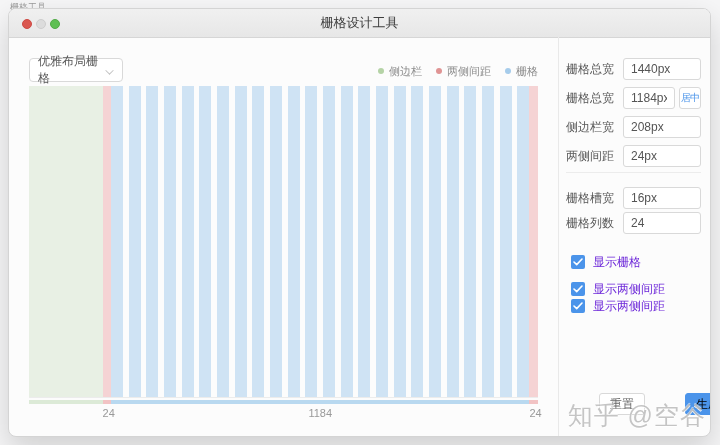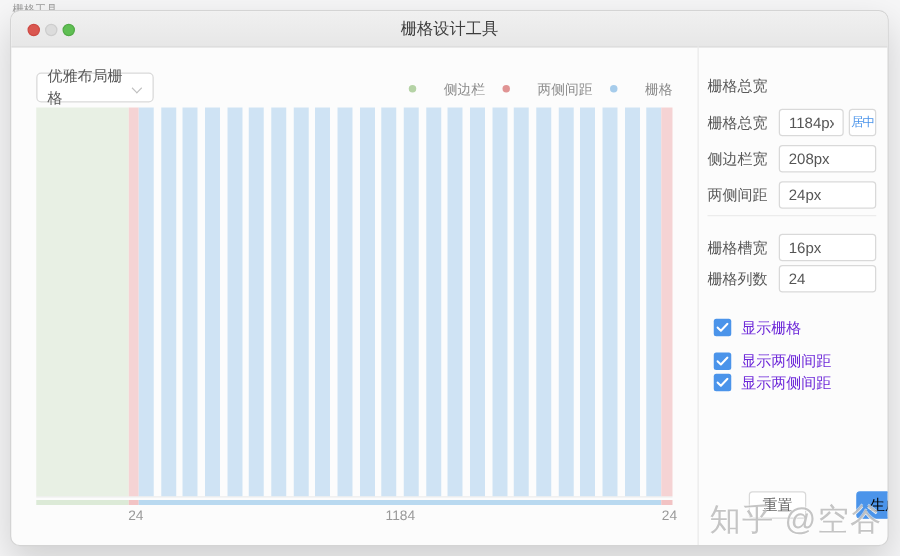--- a/index.html
+++ b/index.html
@@ -37,21 +37,21 @@
   .chevron{width:8px;height:8px;position:relative;}
   .chevron::before{
     content:"";position:absolute;left:0;top:1px;width:6px;height:6px;
     border-right:1px solid #bfbfbf;border-bottom:1px solid #bfbfbf;transform:rotate(45deg) scale(.85);
   }
   .legend{
     position:absolute;left:20px;top:55px;width:509px;height:14px;
     display:flex;justify-content:flex-end;align-items:center;gap:14px;
     font-size:11px;color:#8c8c8c;
   }
-  .legend-item{display:flex;align-items:center;gap:22px;}
+  .legend-item{display:flex;align-items:center;gap:5px;}
   .dot{width:6px;height:6px;border-radius:50%;}
   .dot-sidebar{background:var(--legend_sidebar);}
   .dot-margin{background:var(--legend_margin);}
   .dot-grid{background:var(--legend_grid);}
   .viz{
     position:absolute;left:20px;top:77px;width:509px;height:311px;
     display:flex;border-bottom:1px solid #ececec;box-sizing:content-box;
   }
   .seg-sidebar{background:var(--sidebar);height:100%;}
   .seg-margin{background:var(--margin);height:100%;}
@@ -181,20 +181,21 @@
   <div class="measure-labels">
     <span style="width: 14.4444%; margin-top: 40px;">208</span>
     <span style="width: 1.66667%;">24</span>
     <span style="width: 82.2222%;">1184</span>
     <span style="width: 1.66667%;">24</span>
   </div>
 
   <div class="panel-divider"></div>
 
   <div class="field-label" style="top:49px">栅格总宽</div>
+  <input class="field-input" style="top: 49px;" value="1440px">
 
   <div class="field-label" style="top:78px">栅格总宽</div>
   <input class="field-input short" style="top: 78px;" value="1184px">
   <button class="center-btn" style="top:78px">居中</button>
 
   <div class="field-label" style="top:107px">侧边栏宽</div>
   <input class="field-input" style="top: 107px;" value="208px">
 
   <div class="field-label" style="top:136px">两侧间距</div>
   <input class="field-input" style="top: 136px;" value="24px">

